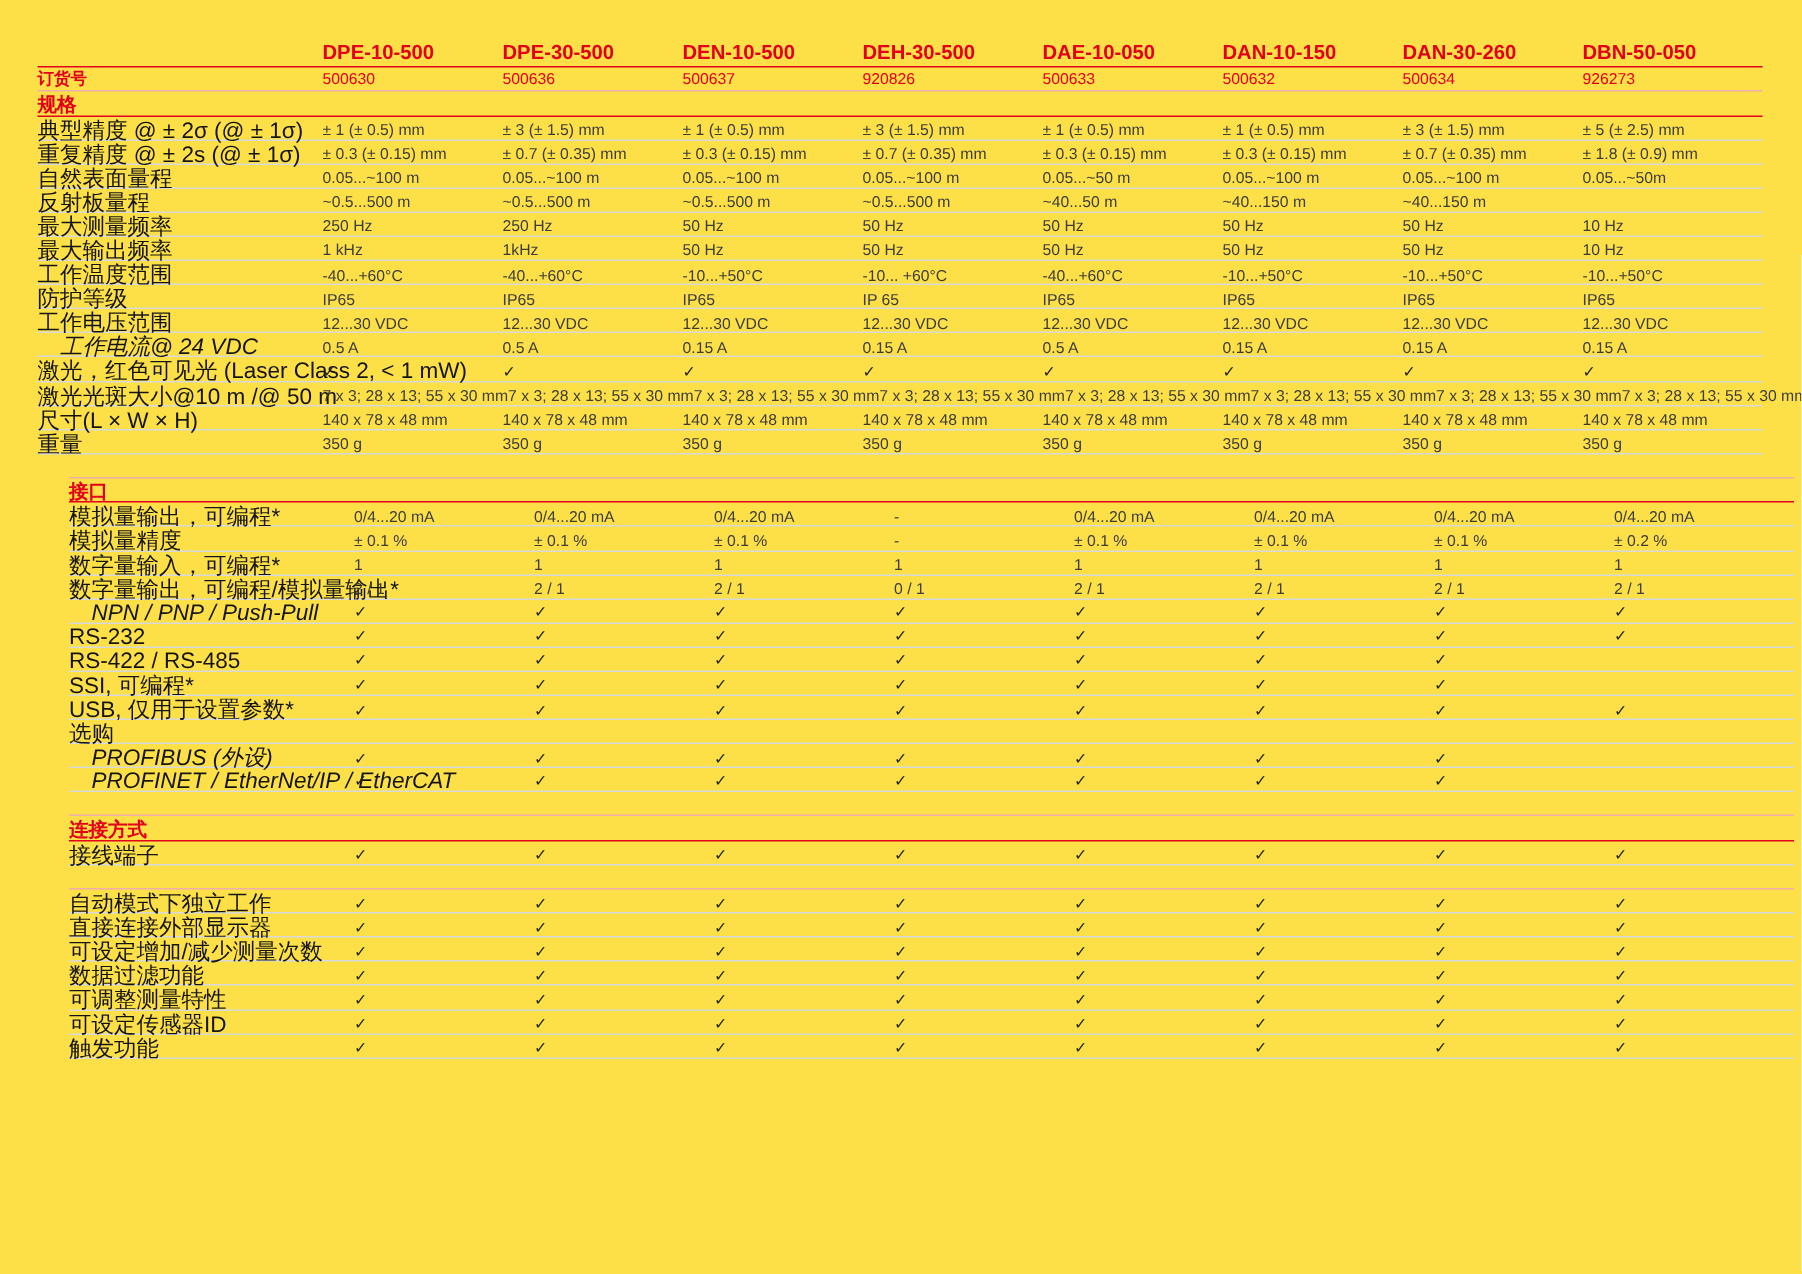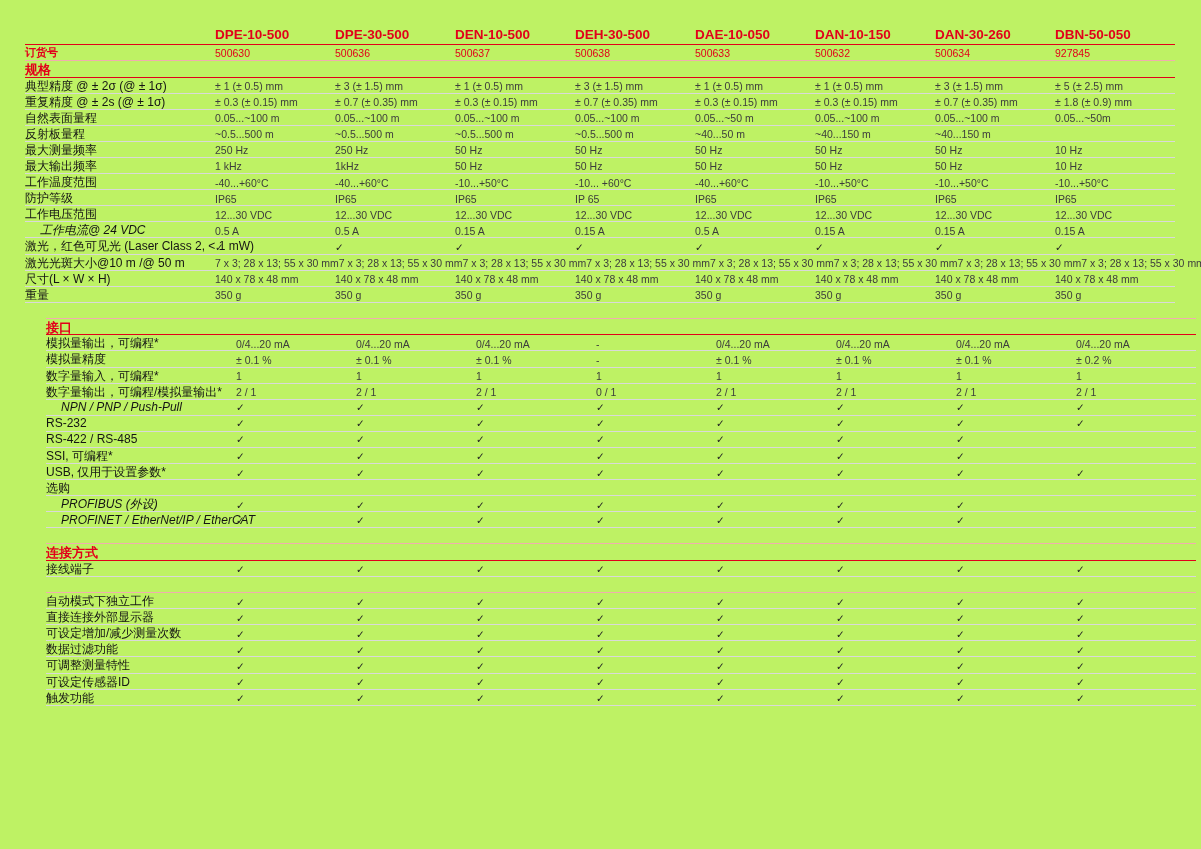--- a/index.html
+++ b/index.html
@@ -5,38 +5,38 @@
   :root{
     --red:#e2001a;
     --pink:#f0aeae;
     --gray-line:#d9d9d9;
     --label:#141414;
     --value:#3c3c3c;
   }
   *{box-sizing:border-box;margin:0;padding:0;}
   html,body{background:#ffffff;}
   body{font-family:"Liberation Sans","DejaVu Sans",sans-serif;}
-  .page{position:relative;width:1201px;height:849px;background:#bef264;overflow:hidden;}
+  .page{position:relative;width:1201px;height:849px;background:#fde047;overflow:hidden;}
   .sheet{position:absolute;left:25px;top:26px;width:1150px;}
   .row{display:grid;grid-template-columns:190px repeat(8,1fr);align-items:center;}
   
   .header-row{align-items:end;height:19px;border-bottom:1.5px solid var(--red);}
   .model-name{font-size:13.5px;font-weight:bold;color:var(--red);white-space:nowrap;padding-bottom:2px;}
   
   .order-row{height:16px;border-bottom:1px solid var(--pink);}
   .order-label{font-size:11px;font-weight:bold;color:var(--red);}
   .order-no{font-size:10.5px;color:var(--red);}
   
   .section{width:100%;}
   .section + .section{margin-top:15px;border-top:1px solid var(--pink);margin-left:21px;}
   .section-header{height:16.5px;border-bottom:1.5px solid var(--red);}
   .section-title{font-size:13px;font-weight:bold;color:var(--red);}
   
   .data-row{height:16.1px;border-bottom:1px solid var(--gray-line);}
-  .label{font-size:12px;color:var(--label);white-space:nowrap;}
+  .label{font-size:15px;color:var(--label);white-space:nowrap;}
   .label.indent{padding-left:15px;font-style:italic;}
   .cell{font-size:10.5px;color:var(--value);white-space:nowrap;}
   .check{font-size:10.5px;color:#232323;}
 </style>
 </head>
 <body>
 
 <div class="page">
   <div class="sheet">
     <div class="row header-row">
@@ -48,25 +48,25 @@
         <span class="model-name">DAE-10-050</span>
         <span class="model-name">DAN-10-150</span>
         <span class="model-name">DAN-30-260</span>
         <span class="model-name">DBN-50-050</span>
       </div>
     <div class="row order-row">
       <span class="order-label">订货号</span>
     <span class="order-no">500630</span>
         <span class="order-no">500636</span>
         <span class="order-no">500637</span>
-        <span class="order-no">500638</span>
+        <span class="order-no">920826</span>
         <span class="order-no">500633</span>
         <span class="order-no">500632</span>
         <span class="order-no">500634</span>
-        <span class="order-no">927845</span>
+        <span class="order-no">926273</span>
       </div>
     <div id="sections">
         <div class="section">
           <div class="row section-header">
             <span class="section-title">规格</span>
           </div>
           <div class="row data-row">
             <span class="label">典型精度 @ ± 2σ (@ ± 1σ)</span>
             <span class="cell">± 1 (± 0.5) mm</span>
             <span class="cell">± 3 (± 1.5) mm</span>

